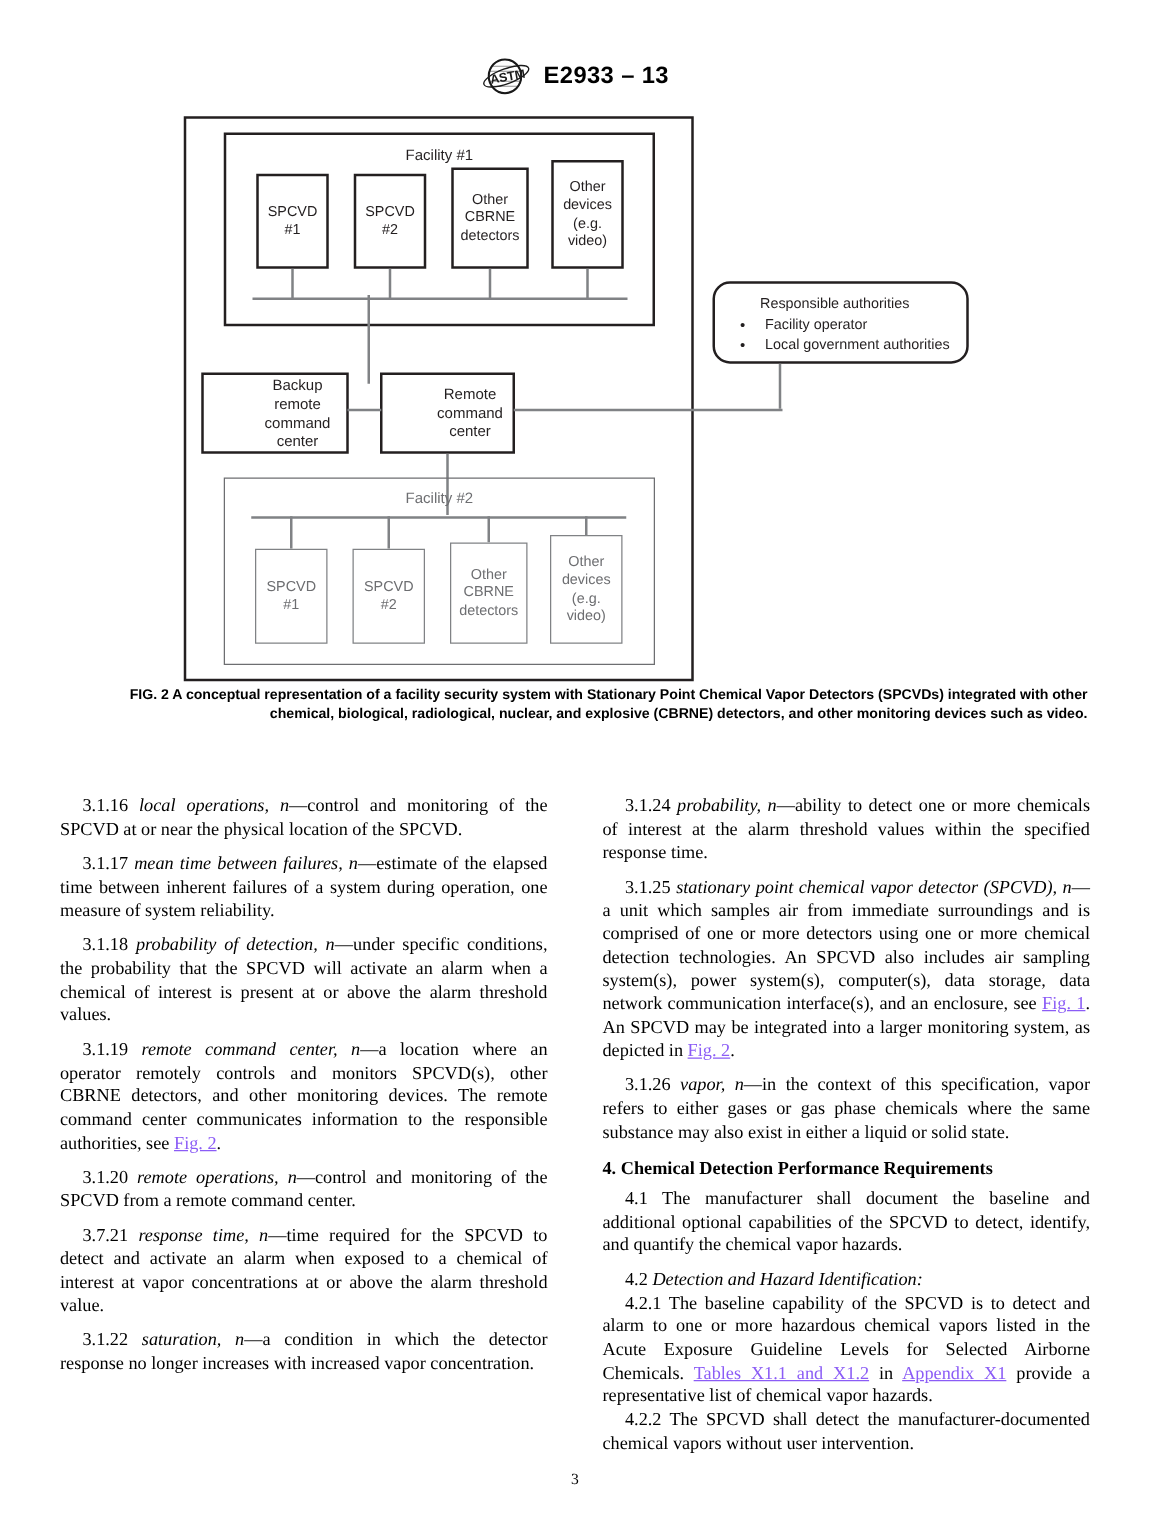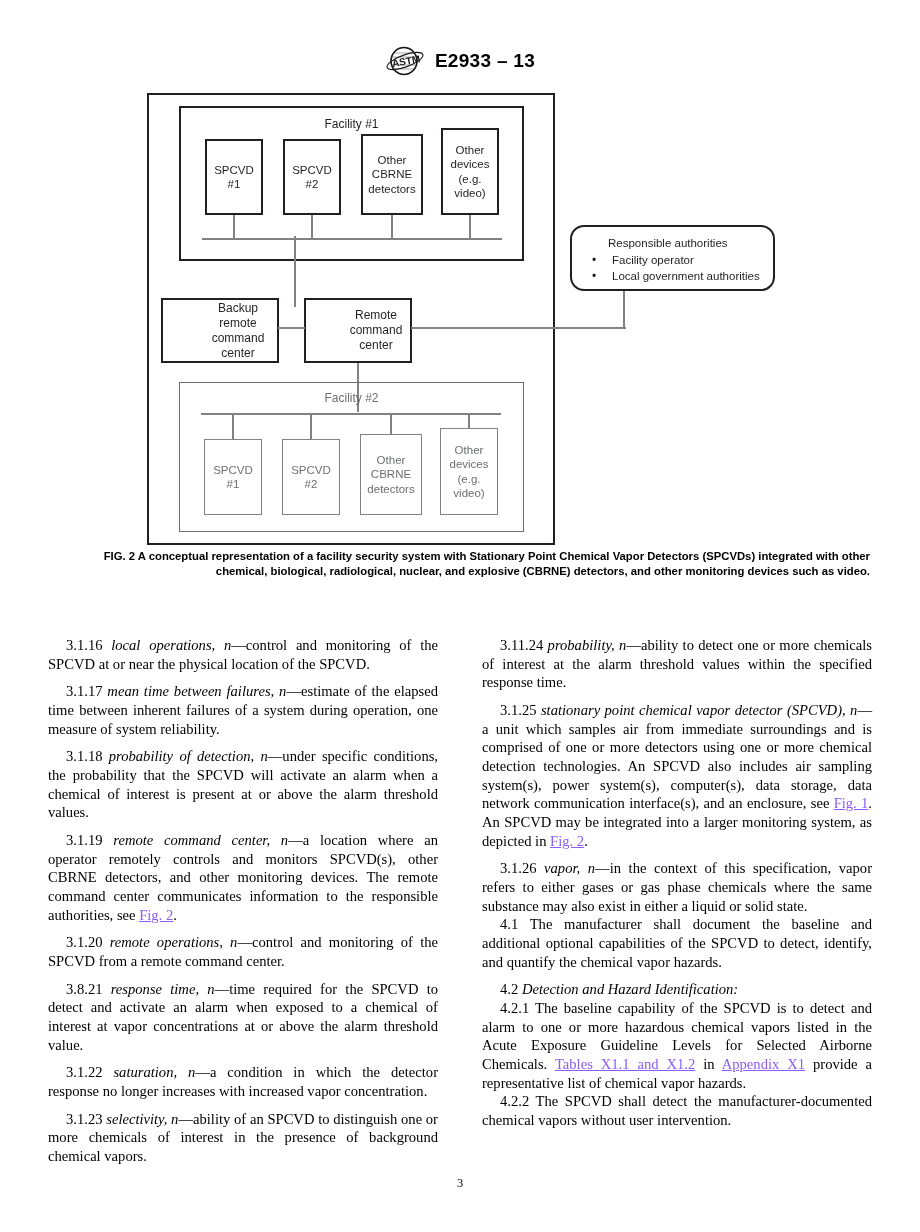--- a/index.html
+++ b/index.html
@@ -364,52 +364,49 @@
       <span>3.1.19</span>
       <span class="term">remote command center, n</span><span>—a location where an operator remotely controls and monitors SPCVD(s), other CBRNE detectors, and other monitoring devices. The remote command center communicates information to the responsible authorities, see </span><a class="xref" href="#">Fig. 2</a><span>.</span>
     </p>
 
     <p class="spaced">
       <span>3.1.20</span>
       <span class="term">remote operations, n</span><span>—control and monitoring of the SPCVD from a remote command center.</span>
     </p>
 
     <p class="spaced">
-      <span>3.8.21</span>
+      <span>3.7.21</span>
       <span class="term">response time, n</span><span>—time required for the SPCVD to detect and activate an alarm when exposed to a chemical of interest at vapor concentrations at or above the alarm threshold value.</span>
     </p>
 
     <p class="spaced">
       <span>3.1.22</span>
       <span class="term">saturation, n</span><span>—a condition in which the detector response no longer increases with increased vapor concentration.</span>
     </p>
 
-    <p class="spaced">
-      <span>3.1.23</span>
-      <span class="term">selectivity, n</span><span>—ability of an SPCVD to distinguish one or more chemicals of interest in the presence of background chemical vapors.</span>
-    </p>
   </div>
 
   <div class="col">
 
     <p>
-      <span>3.11.24</span>
+      <span>3.1.24</span>
       <span class="term">probability, n</span><span>—ability to detect one or more chemicals of interest at the alarm threshold values within the specified response time.</span>
     </p>
 
     <p class="spaced">
       <span>3.1.25</span>
       <span class="term">stationary point chemical vapor detector (SPCVD), n</span><span>—a unit which samples air from immediate surroundings and is comprised of one or more detectors using one or more chemical detection technologies. An SPCVD also includes air sampling system(s), power system(s), computer(s), data storage, data network communication interface(s), and an enclosure, see </span><a class="xref" href="#">Fig. 1</a><span>. An SPCVD may be integrated into a larger monitoring system, as depicted in </span><a class="xref" href="#">Fig. 2</a><span>.</span>
     </p>
 
     <p class="spaced">
       <span>3.1.26</span>
       <span class="term">vapor, n</span><span>—in the context of this specification, vapor refers to either gases or gas phase chemicals where the same substance may also exist in either a liquid or solid state.</span>
     </p>
 
+    <h3>4.  Chemical Detection Performance Requirements</h3>
 
     <p>
       <span>4.1</span>
       <span>The manufacturer shall document the baseline and additional optional capabilities of the SPCVD to detect, identify, and quantify the chemical vapor hazards.</span>
     </p>
 
     <p class="spaced">
       <span>4.2</span>
       <span class="term">Detection and Hazard Identification:</span>
     </p>

